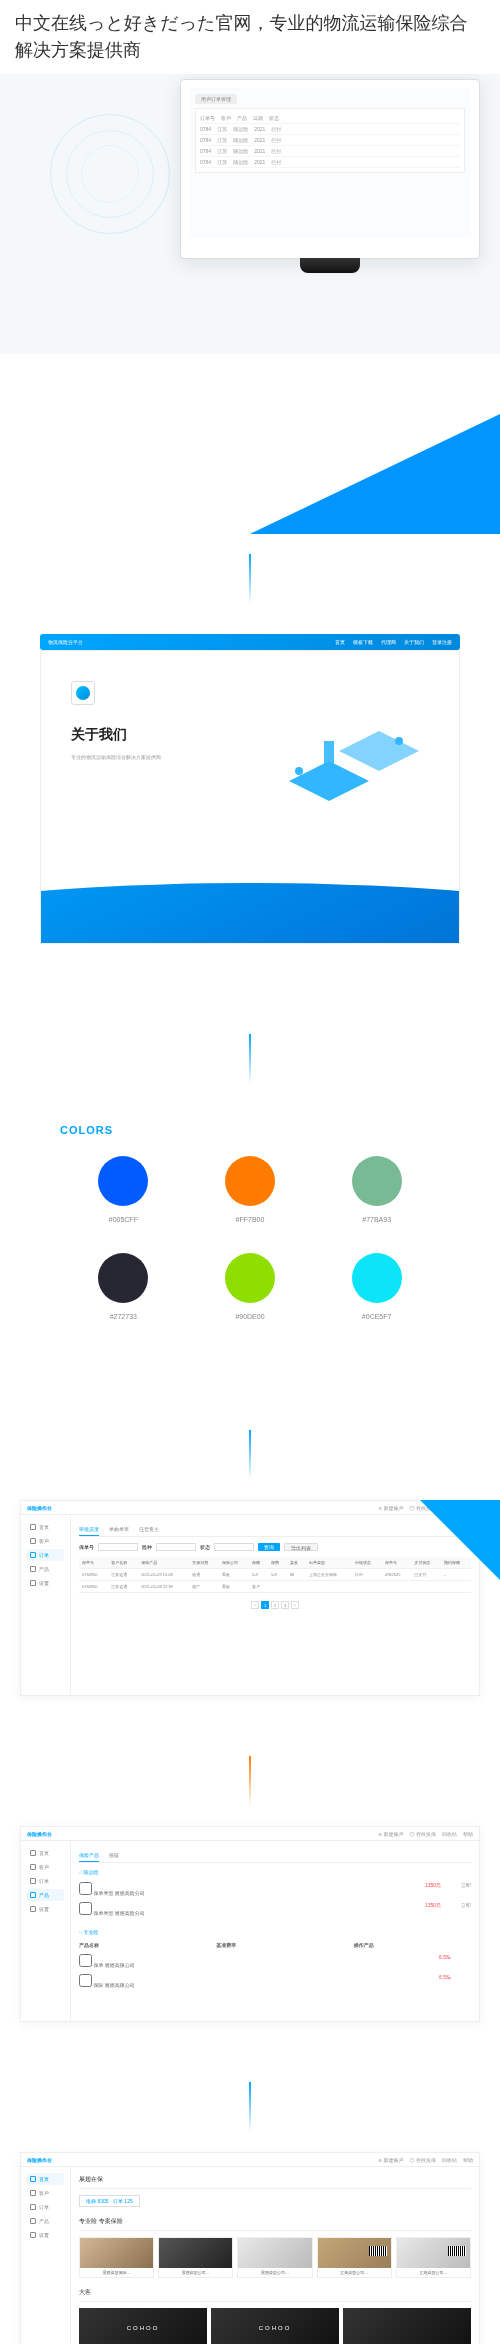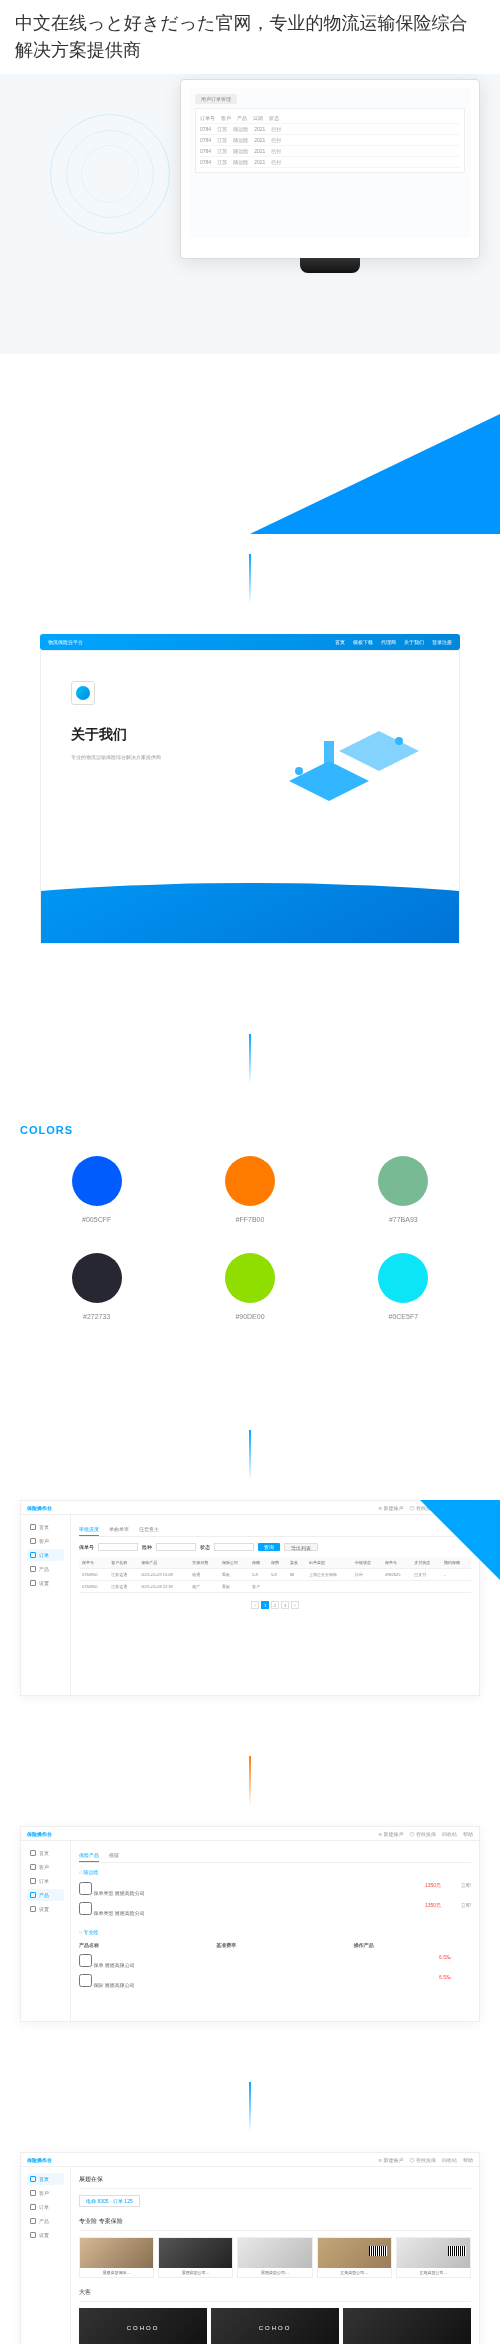--- a/index.html
+++ b/index.html
@@ -25,21 +25,21 @@
 .banner-header{position:absolute;top:10px;left:40px;right:40px;height:16px;background:linear-gradient(90deg,#00a5ff,#0088dd);border-radius:3px;display:flex;align-items:center;justify-content:space-between;padding:0 8px;font-size:5px;color:#fff}
 .banner-nav{display:flex;gap:8px}
 .banner-body{position:absolute;top:26px;left:40px;right:40px;bottom:30px;background:#fff;border:1px solid #eee}
 .banner-content{position:relative;height:100%;padding:30px;overflow:hidden}
 .banner-icon{width:24px;height:24px;background:#fff;border:1px solid #ddd;border-radius:3px;display:flex;align-items:center;justify-content:center;margin-bottom:20px}
 .banner-icon-inner{width:14px;height:14px;background:linear-gradient(135deg,#00c5ff,#0088dd);border-radius:50%}
 .banner-title{font-size:14px;font-weight:bold;color:#222;line-height:1.4;margin-bottom:8px}
 .banner-subtitle{font-size:5px;color:#999;line-height:1.6}
 .iso-device{position:absolute;right:30px;top:50px;width:160px;height:130px}
 .banner-wave{position:absolute;bottom:0;left:0;right:0;height:60px;background:linear-gradient(135deg,#00a5ff,#0066cc);border-radius:50% 50% 0 0/100% 100% 0 0;transform:scaleX(2)}
-.colors-section{padding:20px 20px}
+.colors-section{padding:20px 60px}
 .colors-title{color:#00a5ff;font-size:11px;font-weight:bold;letter-spacing:1px;margin-bottom:20px}
 .color-grid{display:flex;justify-content:space-around;margin-bottom:30px}
 .color-item{text-align:center}
 .swatch{width:50px;height:50px;border-radius:50%;margin:0 auto 10px}
 .color-code{font-size:7px;color:#888}
 .divider-v{width:2px;height:50px;margin:20px auto;background:linear-gradient(#00a5ff,transparent)}
 .divider-v.orange{background:linear-gradient(#ff7b00,transparent)}
 .panel{margin:0 20px;background:#fff;border:1px solid #eee;box-shadow:0 2px 10px rgba(0,0,0,0.05)}
 .panel-header{height:14px;background:#fff;border-bottom:1px solid #eee;display:flex;align-items:center;padding:0 6px;font-size:5px;color:#666;justify-content:space-between}
 .panel-logo{color:#00a5ff;font-weight:bold}

